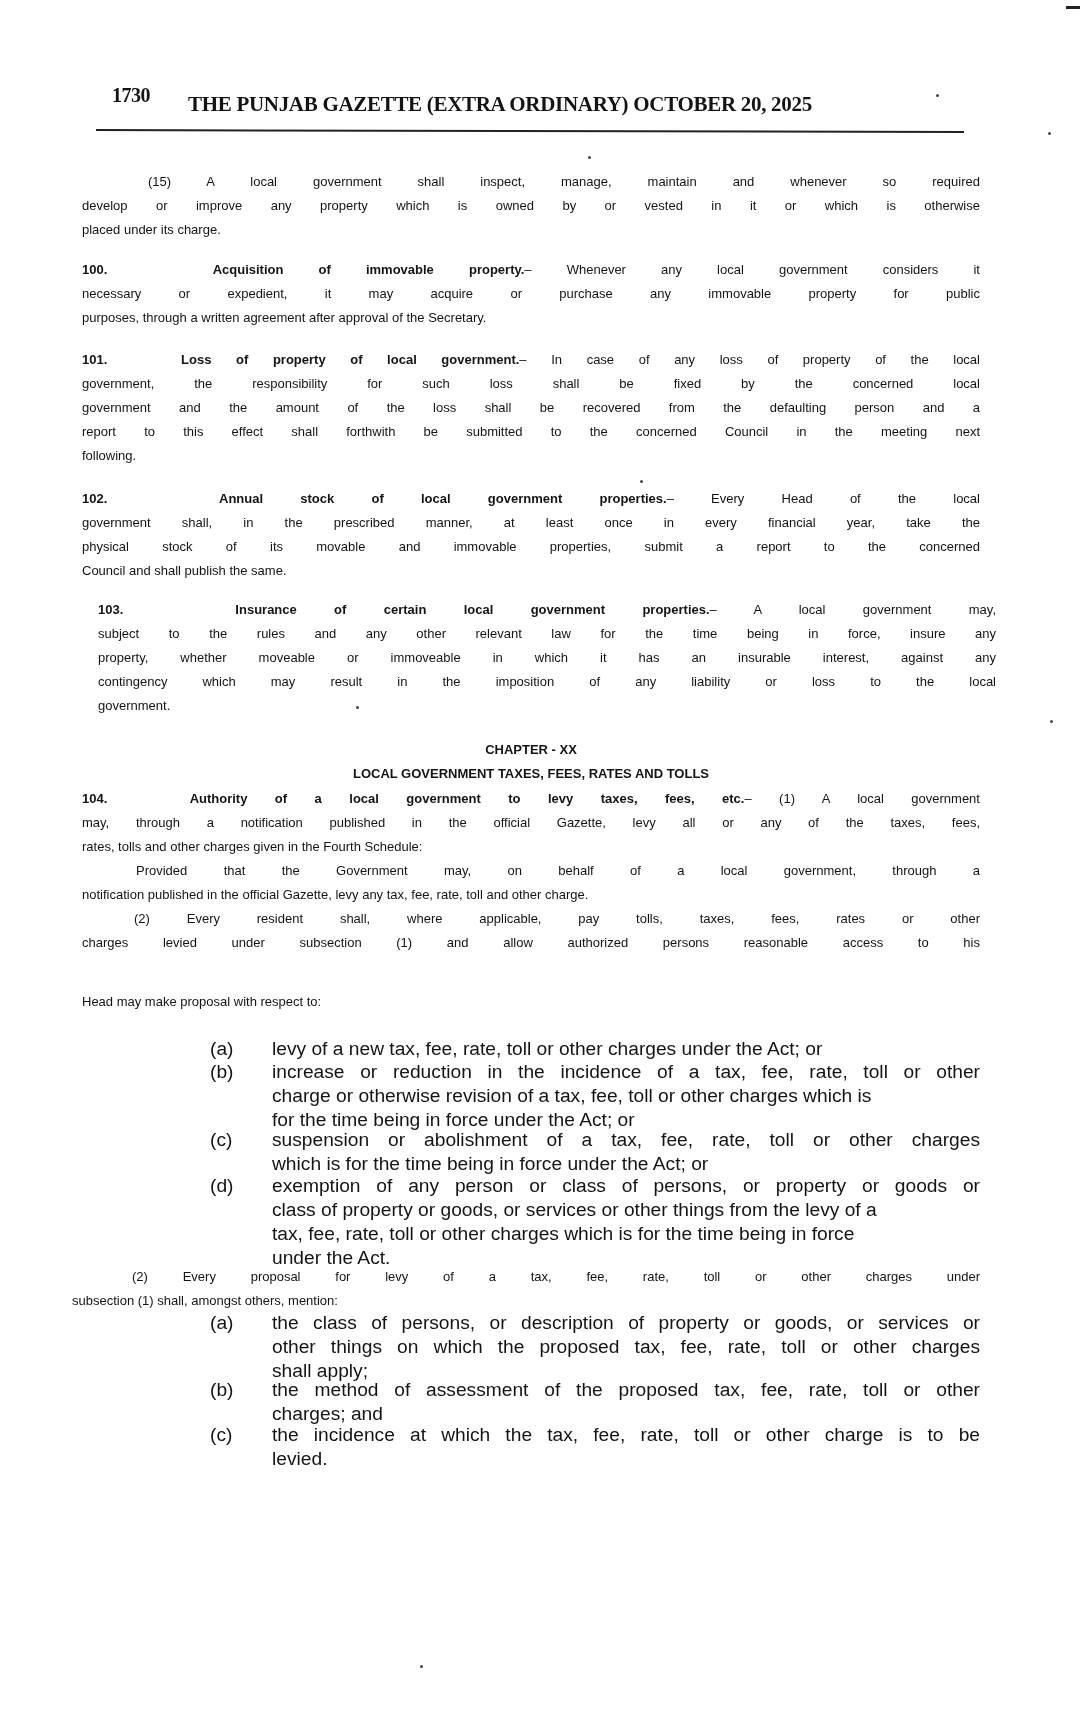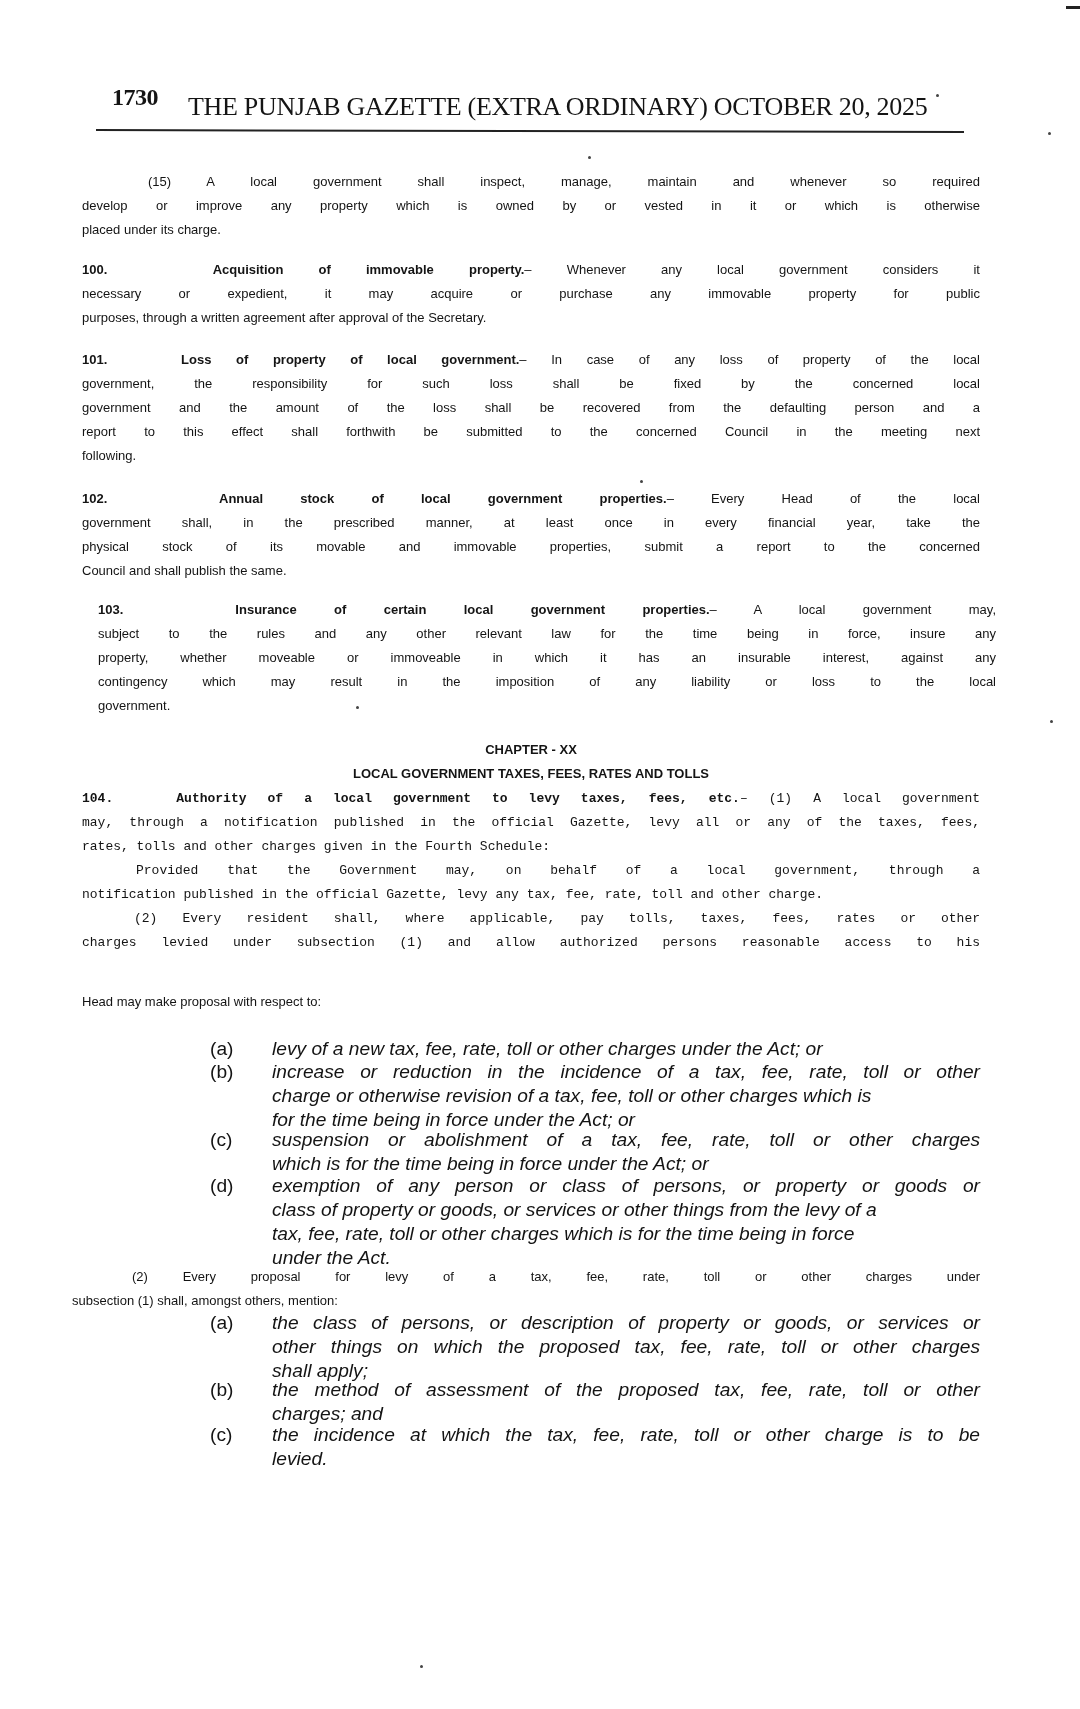--- a/index.html
+++ b/index.html
@@ -2,36 +2,36 @@
 <html><head>
   <meta charset="utf-8">
   <style>
     html, body { margin: 0; padding: 0; }
     body {
       width: 1080px; height: 1709px; background: #ffffff; position: relative; overflow: hidden;
       color: #141414;
       font-family: "Liberation Sans", "DejaVu Sans", sans-serif;
     }
     .page { position: absolute; left: 0; top: 0; width: 1080px; height: 1709px; }
-    .hdr-num { position: absolute; left: 112px; top: 84px; font-family: "Liberation Serif", serif; font-weight: bold; font-size: 24px; letter-spacing: -0.5px; }
-    .hdr-title { position: absolute; left: 188px; top: 92px; font-family: "Liberation Serif", serif; font-weight: normal; font-size: 26px; letter-spacing: -0.3px; white-space: nowrap; text-align: right; }
+    .hdr-num { position: absolute; left: 112px; top: 84px; font-family: "Liberation Serif", serif; font-weight: bold; font-size: 20px; letter-spacing: -0.5px; }
+    .hdr-title { position: absolute; left: 188px; top: 92px; font-family: "Liberation Serif", serif; font-weight: bold; font-size: 21px; letter-spacing: -0.3px; white-space: nowrap; text-align: right; }
     .hdr-rule { position: absolute; left: 96px; top: 130px; width: 868px; height: 2px; background: #222; transform: rotate(0.12deg); }
     .scan-mark { position: absolute; right: 0; top: 6px; width: 14px; height: 3px; background: #222; }
 
     .para { position: absolute; left: 82px; width: 898px; font-size: 13px; line-height: 24px; margin: 0; }
     .para .line { display: block; white-space: nowrap; }
     .just { display: block; text-align: justify; text-align-last: justify; white-space: normal; }
     .b { font-weight: bold; }
     .indent { padding-left: 78px; }
     .center { display: block; text-align: center; font-weight: bold; }
 
     .item { position: absolute; left: 82px; width: 898px; font-size: 19.2px; line-height: 24px; }
     .item .lbl { position: absolute; left: 128px; top: 0; }
     .item .txt { position: absolute; left: 190px; width: 708px; }
-    .item .txt span { display: block; white-space: nowrap; font-style: italic; }
+    .item .txt span { display: block; white-space: nowrap; }
     .item .txt .just { white-space: normal; }
     .dot { position: absolute; width: 3px; height: 3px; border-radius: 50%; background: #444; }
   </style>
 </head>
 <body>
 
 <div class="page">
 
   <div class="scan-mark"></div>
 
@@ -72,21 +72,21 @@
     <span class="line just">property, whether moveable or immoveable in which it has an insurable interest, against any</span>
     <span class="line just">contingency which may result in the imposition of any liability or loss to the local</span>
     <span class="line">government.</span>
   </div>
 
   <div class="para" style="top:738px;">
     <span class="center">CHAPTER - XX</span>
     <span class="center">LOCAL GOVERNMENT TAXES, FEES, RATES AND TOLLS</span>
   </div>
 
-  <div class="para" style="top:787px;font-family:Liberation Mono, monospace;">
+  <div class="para" style="top:787px;">
     <span class="line just"><span class="b">104.</span>&nbsp;&nbsp;&nbsp;<span class="b">Authority of a local government to levy taxes, fees, etc.</span><span>– (1) A local government</span></span>
     <span class="line just">may, through a notification published in the official Gazette, levy all or any of the taxes, fees,</span>
     <span class="line">rates, tolls and other charges given in the Fourth Schedule:</span>
     <span class="line just" style="padding-left:54px;">Provided that the Government may, on behalf of a local government, through a</span>
     <span class="line">notification published in the official Gazette, levy any tax, fee, rate, toll and other charge.</span>
     <span class="line just" style="padding-left:52px;">(2)    Every resident shall, where applicable, pay tolls, taxes, fees, rates or other</span>
     <span class="line just">charges levied under subsection (1) and allow authorized persons reasonable access to his</span>
   </div>
 
   <div class="para" style="top:990px;">

